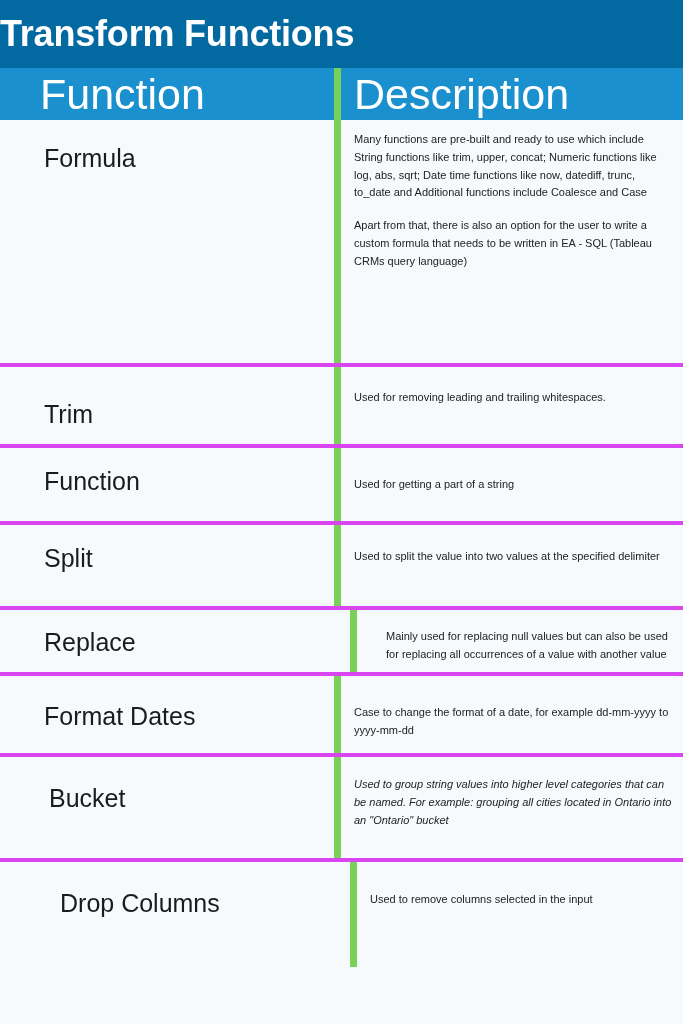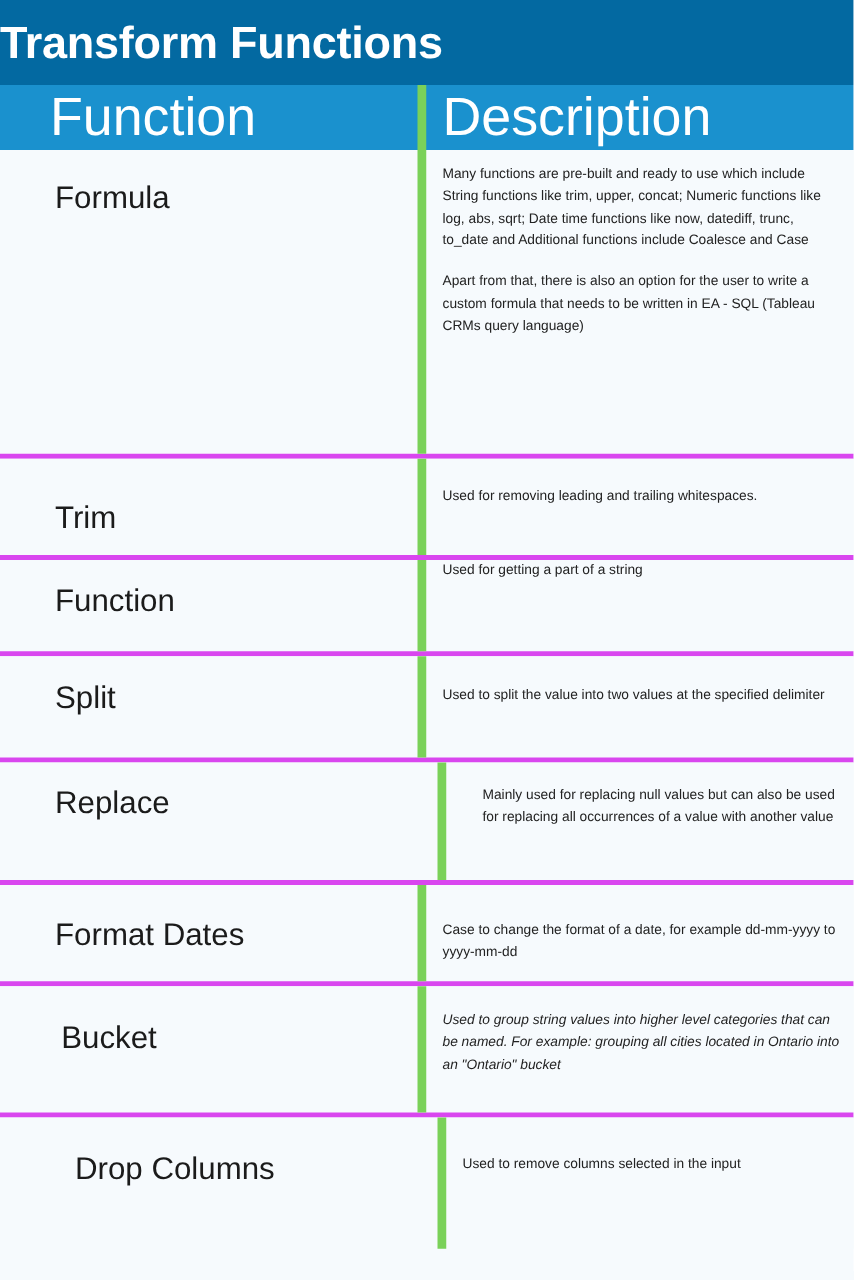--- a/index.html
+++ b/index.html
@@ -123,27 +123,27 @@
   .row-formula           { height: 247px; }
   .row-formula .cell-fn  { padding-top: 25px; }
   .row-formula .cell-desc{ padding-top: 11px; }
 
   .row-trim             { height: 81px; }
   .row-trim .cell-fn    { padding-top: 34px; }
   .row-trim .cell-desc  { padding-top: 22px; }
 
   .row-substring            { height: 77px; }
   .row-substring .cell-fn   { padding-top: 20px; }
-  .row-substring .cell-desc { }
+  .row-substring .cell-desc { padding-top: 28px; }
 
   .row-split             { height: 85px; }
   .row-split .cell-fn    { padding-top: 20px; }
   .row-split .cell-desc  { padding-top: 23px; }
 
-  .row-replace             { height: 98px; gap: 16px; }
+  .row-replace             { height: 66px; gap: 16px; }
   .row-replace .cell-fn    { padding-top: 19px; }
   .row-replace .cell-desc  { padding-top: 18px; }
 
   .row-format             { height: 81px; }
   .row-format .cell-fn    { padding-top: 27px; }
   .row-format .cell-desc  { padding-top: 28px; }
 
   .row-bucket             { height: 105px; }
   .row-bucket .cell-fn    { padding-top: 28px; padding-left: 49px; }
   .row-bucket .cell-desc  { padding-top: 19px; font-style: italic; }

